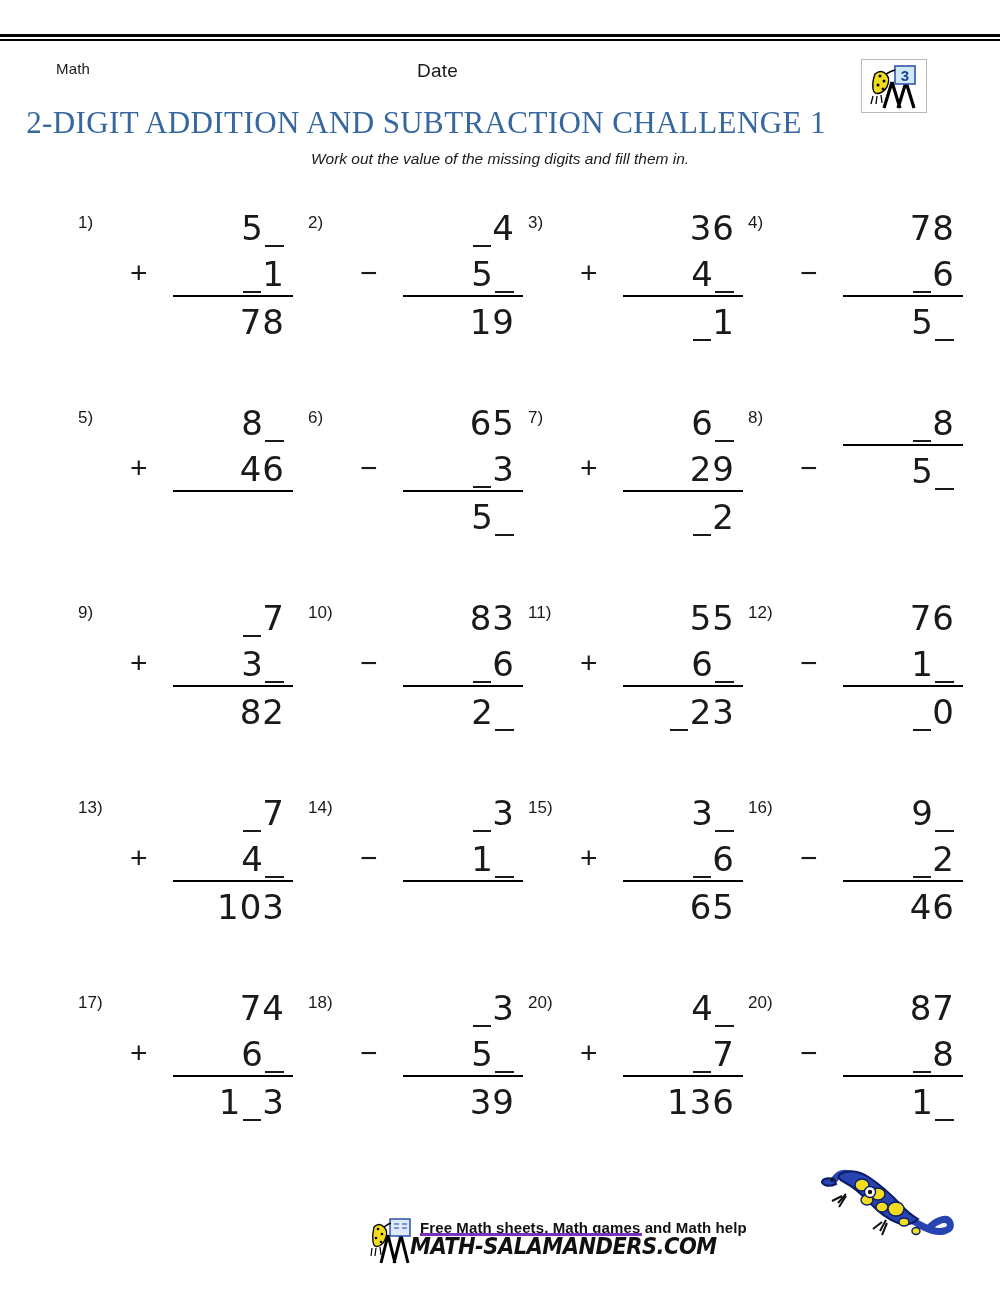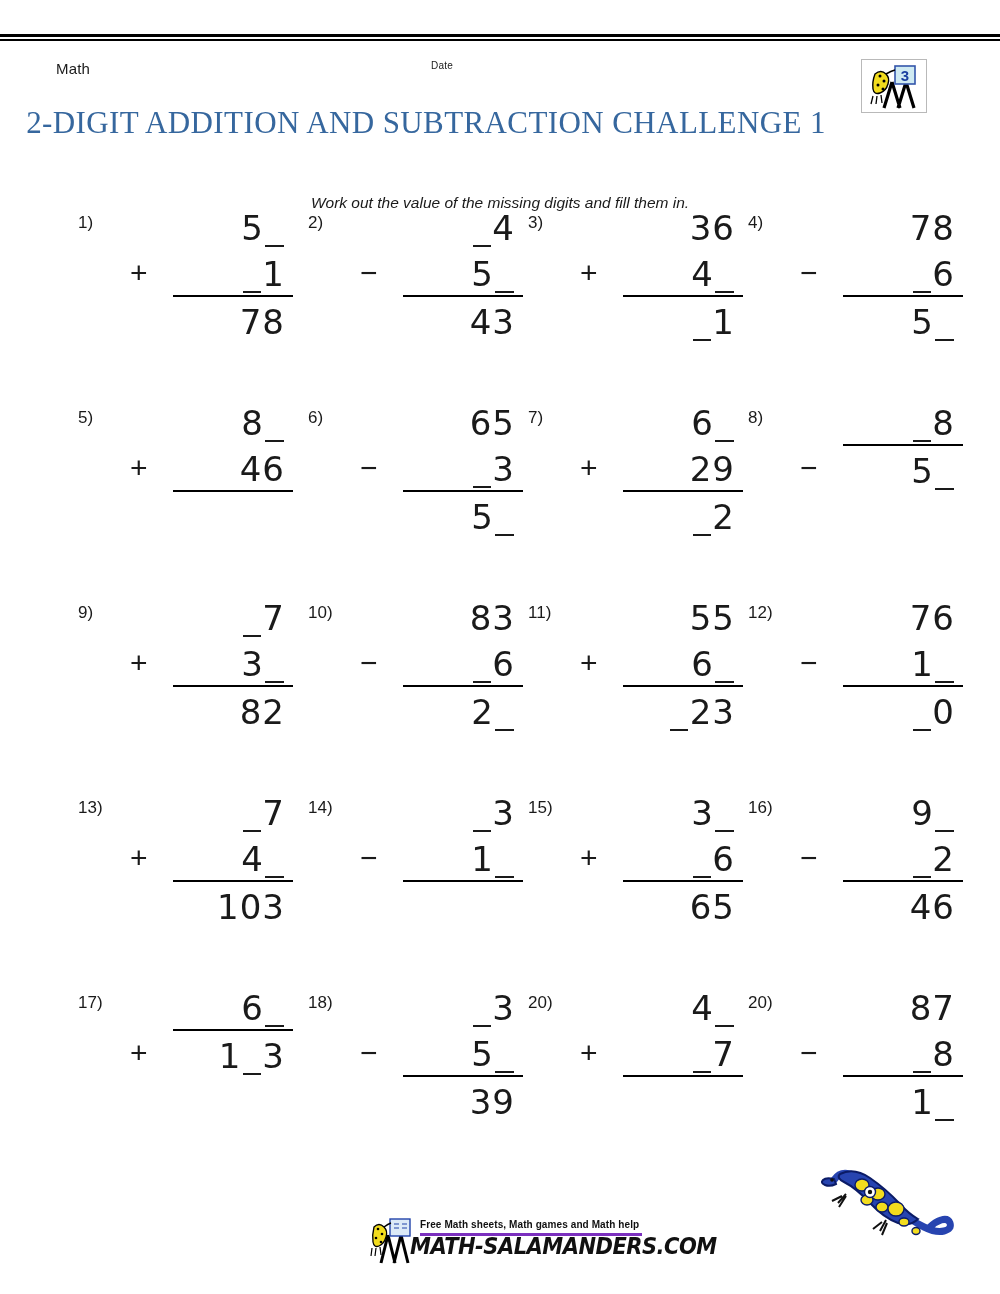--- a/index.html
+++ b/index.html
@@ -38,23 +38,23 @@
   }
   .name-label {
     position: absolute;
     left: 0;
     top: 0;
     font-size: 15px;
     letter-spacing: .2px;
   }
   .date-label {
     position: absolute;
-    left: 375px;
+    left: 361px;
     top: 0;
-    font-size: 10px;
+    font-size: 19px;
     letter-spacing: .2px;
   }
 
   .logo-box {
     position: absolute;
     left: 861px;
     top: 59px;
     width: 66px;
     height: 54px;
     border: 1px solid #b9b9b9;
@@ -77,21 +77,20 @@
   }
   .worksheet-subtitle {
     position: absolute;
     left: 0;
     top: 150px;
     width: 1000px;
     text-align: center;
     font-size: 15.5px;
     font-style: italic;
     color: #1a1a1a;
-    margin-top: 44px;
   }
 
   
   .problems {
     position: absolute;
     left: 0;
     top: 205px;
     width: 1000px;
   }
   .prow {
@@ -172,21 +171,21 @@
     position: absolute;
     left: 368px;
     top: 1213px;
     width: 280px;
     height: 56px;
   }
   .footer-tagline {
     position: absolute;
     left: 52px;
     top: 6px;
-    font-size: 10px;
+    font-size: 15px;
     font-weight: bold;
     color: #111111;
     white-space: nowrap;
     letter-spacing: .1px;
   }
   .footer-rule {
     position: absolute;
     left: 52px;
     top: 20px;
     width: 222px;
@@ -254,21 +253,21 @@
         <div class="srow addend"><span class="blank">&nbsp;</span>1</div>
         <div class="srow result">78</div>
       </div>
     </div>
     <div class="problem c1">
       <span class="pnum">2)</span>
       <span class="op">−</span>
       <div class="sum-stack">
         <div class="srow"><span class="blank">&nbsp;</span>4</div>
         <div class="srow addend">5<span class="blank">&nbsp;</span></div>
-        <div class="srow result">43</div>
+        <div class="srow result">19</div>
       </div>
     </div>
     <div class="problem c2">
       <span class="pnum">3)</span>
       <span class="op">+</span>
       <div class="sum-stack">
         <div class="srow">36</div>
         <div class="srow addend">4<span class="blank">&nbsp;</span></div>
         <div class="srow result"><span class="blank">&nbsp;</span>1</div>
       </div>
@@ -396,39 +395,41 @@
         <div class="srow result">46</div>
       </div>
     </div>
   </div>
 
   <div class="prow">
     <div class="problem c0">
       <span class="pnum">17)</span>
       <span class="op">+</span>
       <div class="sum-stack">
+        <div class="srow">74</div>
         <div class="srow addend">6<span class="blank">&nbsp;</span></div>
         <div class="srow result">1<span class="blank">&nbsp;</span>3</div>
       </div>
     </div>
     <div class="problem c1">
       <span class="pnum">18)</span>
       <span class="op">−</span>
       <div class="sum-stack">
         <div class="srow"><span class="blank">&nbsp;</span>3</div>
         <div class="srow addend">5<span class="blank">&nbsp;</span></div>
         <div class="srow result">39</div>
       </div>
     </div>
     <div class="problem c2">
       <span class="pnum">20)</span>
       <span class="op">+</span>
       <div class="sum-stack">
         <div class="srow">4<span class="blank">&nbsp;</span></div>
         <div class="srow addend"><span class="blank">&nbsp;</span>7</div>
+        <div class="srow result">136</div>
       </div>
     </div>
     <div class="problem c3">
       <span class="pnum">20)</span>
       <span class="op">−</span>
       <div class="sum-stack">
         <div class="srow">87</div>
         <div class="srow addend"><span class="blank">&nbsp;</span>8</div>
         <div class="srow result">1<span class="blank">&nbsp;</span></div>
       </div>

